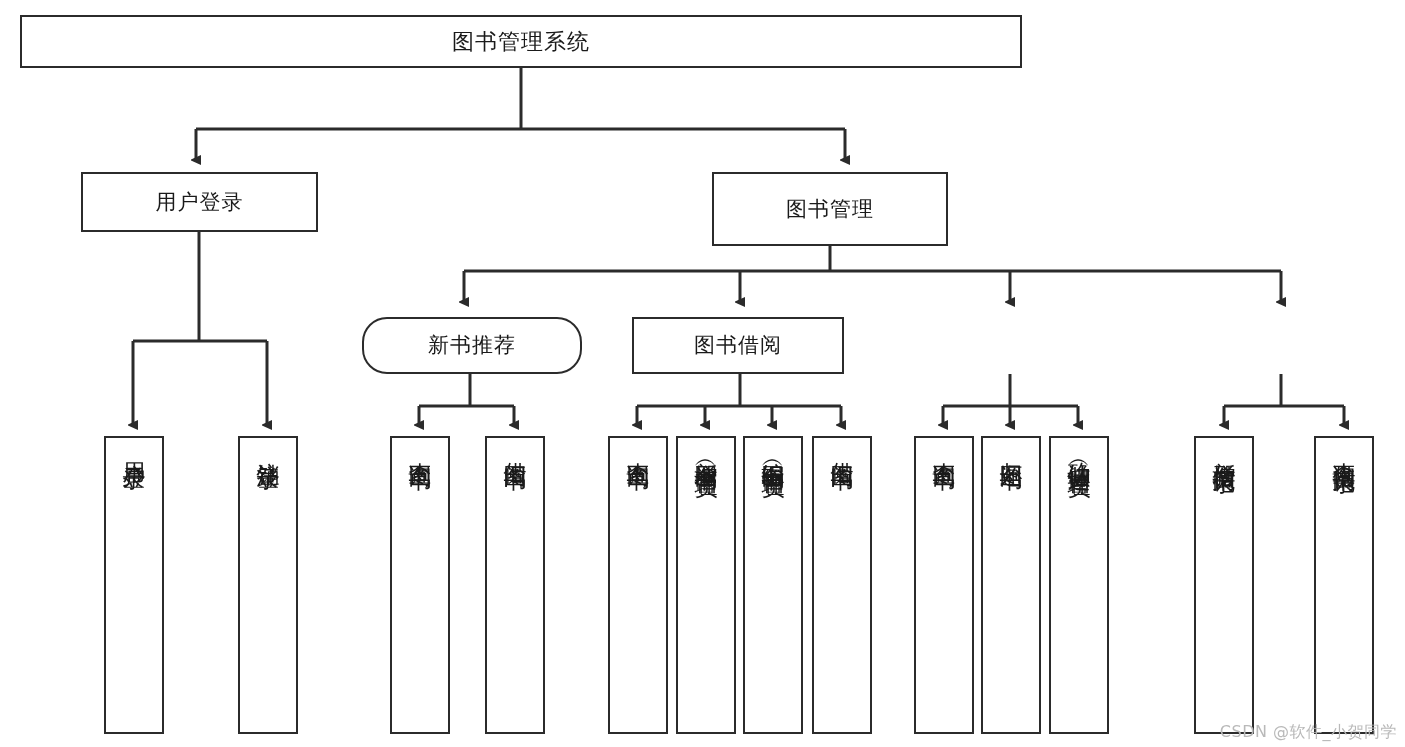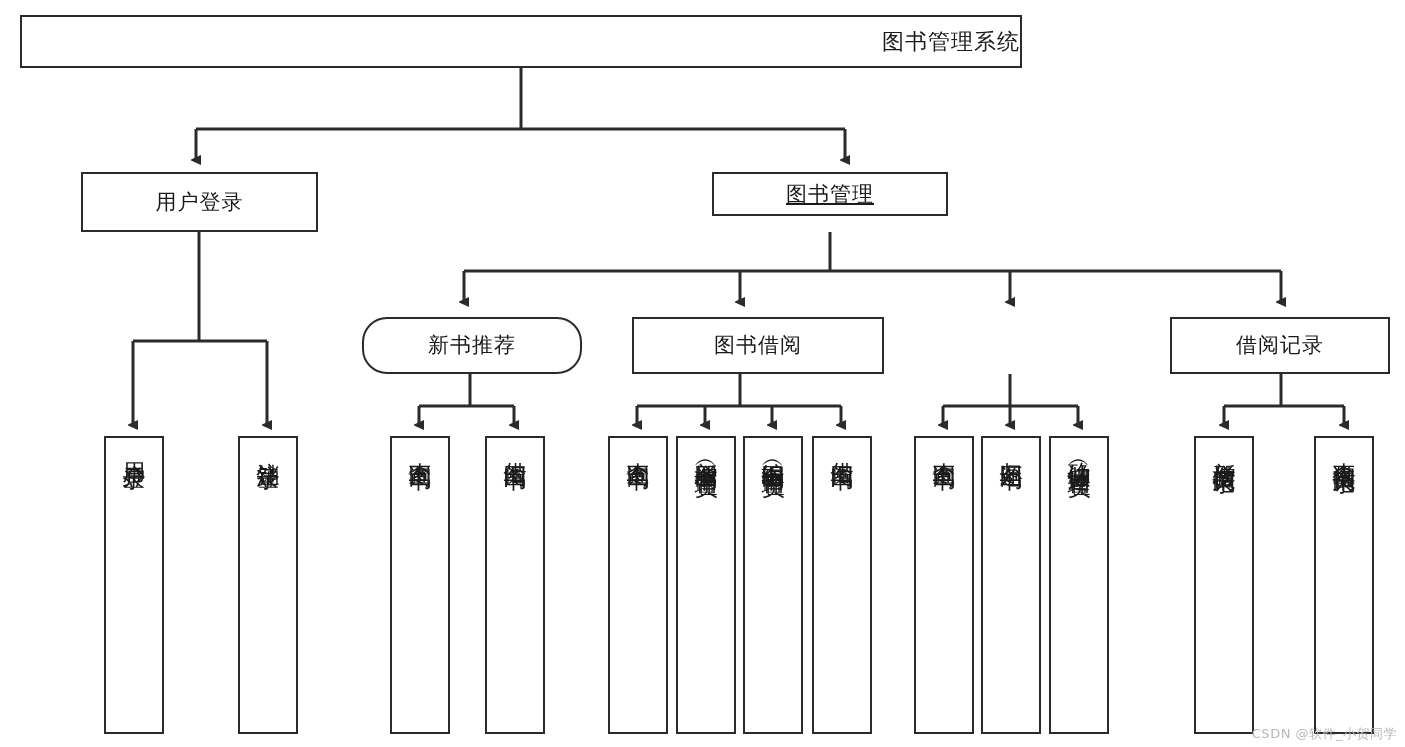--- a/index.html
+++ b/index.html
@@ -62,21 +62,21 @@
     text-orientation: upright;
     font-size: 23px;
     line-height: 1.0;
     letter-spacing: 2px;
     white-space: nowrap;
   }
   .watermark {
     position: absolute;
     right: 8px;
     bottom: 4px;
-    font-size: 13px;
+    font-size: 16px;
     color: #b9b9b9;
     letter-spacing: 0.5px;
     z-index: 3;
     white-space: nowrap;
   }
 </style>
 </head>
 <body>
 
 <div id="canvas">
@@ -124,39 +124,36 @@
       <path d="M1010,406 L1010,425" marker-end="url(#arrow)"></path>
       <path d="M1078,406 L1078,425" marker-end="url(#arrow)"></path>
 
       <path d="M1281,374 L1281,406"></path>
       <path d="M1224,406 L1344,406"></path>
       <path d="M1224,406 L1224,425" marker-end="url(#arrow)"></path>
       <path d="M1344,406 L1344,425" marker-end="url(#arrow)"></path>
     </g>
   </svg>
 
-  <div class="node horiz root" style="left:20px; top:15px; width:1002px; height:53px;justify-content:flex-end;">
+  <div class="node horiz root" style="left:20px; top:15px; width:1002px; height:53px;">
     <span class="label">图书管理系统</span>
   </div>
 
   <div class="node horiz" style="left:81px; top:172px; width:237px; height:60px;">
     <span class="label">用户登录</span>
   </div>
-  <div class="node horiz" style="left:712px; top:172px; width:236px; height:44px;text-decoration:underline;">
+  <div class="node horiz" style="left:712px; top:172px; width:236px; height:74px;">
     <span class="label">图书管理</span>
   </div>
 
   <div class="node horiz" style="left:362px; top:317px; width:220px; height:57px;border-radius:25px;">
     <span class="label">新书推荐</span>
   </div>
-  <div class="node horiz" style="left:632px; top:317px; width:252px; height:57px;">
+  <div class="node horiz" style="left:632px; top:317px; width:212px; height:57px;">
     <span class="label">图书借阅</span>
-  </div>
-  <div class="node horiz" style="left:1170px; top:317px; width:220px; height:57px;">
-    <span class="label">借阅记录</span>
   </div>
 
   <div class="node vert" style="left:104px; top:436px; width:60px; height:298px;">
     <span class="label">用户登录</span>
   </div>
   <div class="node vert" style="left:238px; top:436px; width:60px; height:298px;">
     <span class="label">注销登录</span>
   </div>
 
   <div class="node vert" style="left:390px; top:436px; width:60px; height:298px;">

